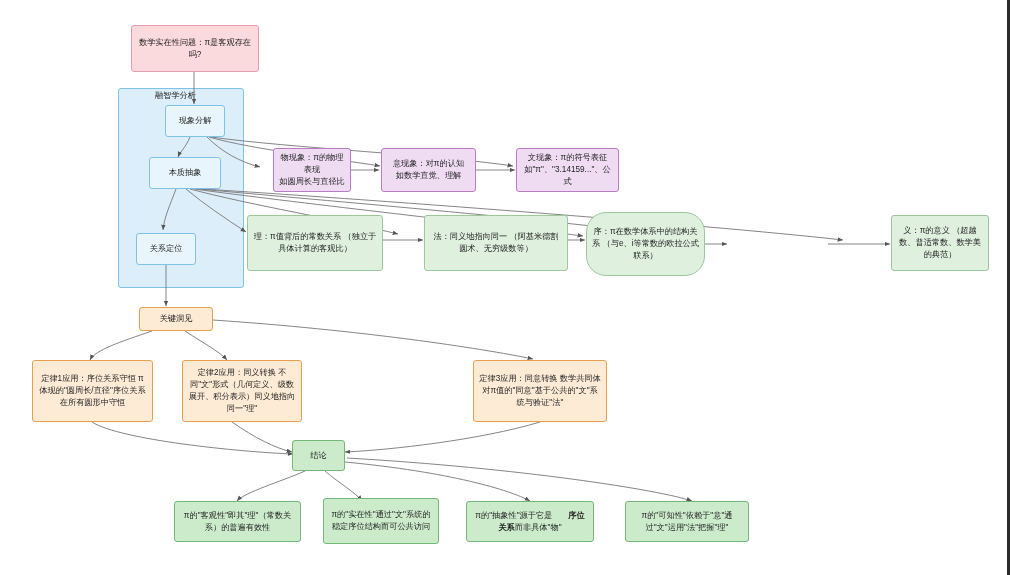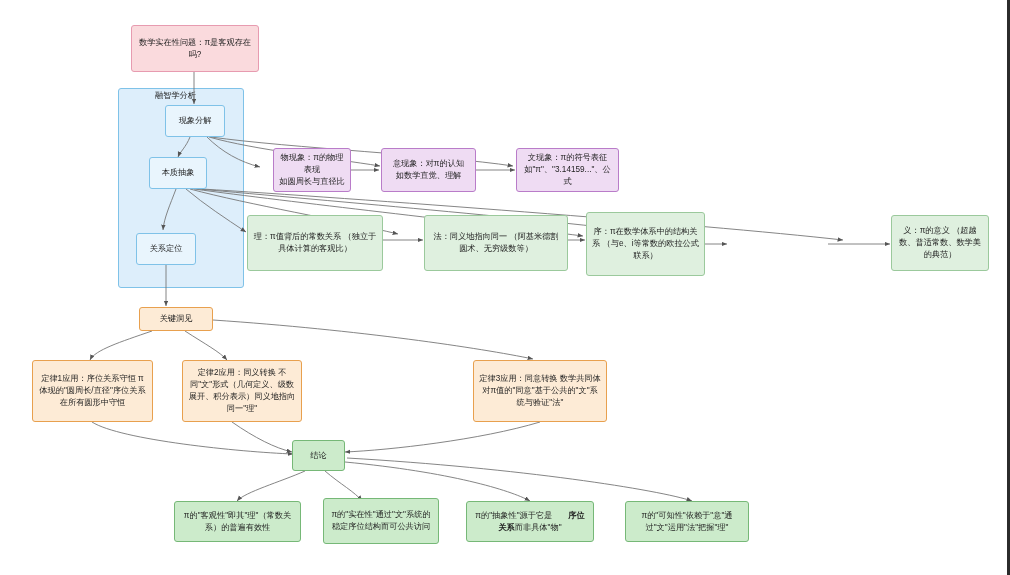--- a/index.html
+++ b/index.html
@@ -83,40 +83,40 @@
       <path d="M325,471 C340,484 355,492 362,501"></path>
       <path d="M345,462 C450,472 510,490 530,501"></path>
       <path d="M347,458 C520,468 660,490 692,501"></path>
     </g>
   </svg>
 
   <div class="node pink" style="left:131px;top:25px;width:128px;height:47px;white-space:pre-line;">数学实在性问题：π是客观存在吗?</div>
 
   <div class="node bluebox" style="left:165px;top:105px;width:60px;height:32px;">现象分解</div>
 
-  <div class="node bluebox" style="left:149px;top:157px;width:58px;height:32px;">本质抽象</div>
+  <div class="node bluebox" style="left:149px;top:157px;width:72px;height:32px;">本质抽象</div>
 
   <div class="node bluebox" style="left:136px;top:233px;width:60px;height:32px;">关系定位</div>
 
   <div class="node purple" style="left:261px;top:148px;width:78px;height:44px;white-space:pre-line;margin-left:12px;">物现象：π的物理表现
 如圆周长与直径比</div>
 
   <div class="node purple" style="left:381px;top:148px;width:95px;height:44px;white-space:pre-line;">意现象：对π的认知
 如数学直觉、理解</div>
 
   <div class="node purple" style="left:516px;top:148px;width:103px;height:44px;white-space:pre-line;">文现象：π的符号表征
 如"π"、"3.14159..."、公式</div>
 
   <div class="node greenlt" style="left:247px;top:215px;width:136px;height:56px;">理：π值背后的常数关系
 （独立于具体计算的客观比）</div>
 
   <div class="node greenlt" style="left:424px;top:215px;width:144px;height:56px;">法：同义地指向同一
 （阿基米德割圆术、无穷级数等）</div>
 
-  <div class="node greenlt" style="left:586px;top:212px;width:119px;height:64px;">序：π在数学体系中的结构关系
+  <div class="node greenlt" style="left:586px;top:212px;width:119px;height:64px;border-radius:20px;">序：π在数学体系中的结构关系
 （与e、i等常数的欧拉公式联系）</div>
 
 
   <div class="node greenlt" style="left:891px;top:215px;width:98px;height:56px;">义：π的意义
 （超越数、普适常数、数学美的典范）</div>
 
   <div class="node orange" style="left:139px;top:307px;width:74px;height:24px;">关键洞见</div>
 
   <div class="node orange" style="left:32px;top:360px;width:121px;height:62px;">定律1应用：序位关系守恒
 π体现的"圆周长/直径"序位关系在所有圆形中守恒</div>

